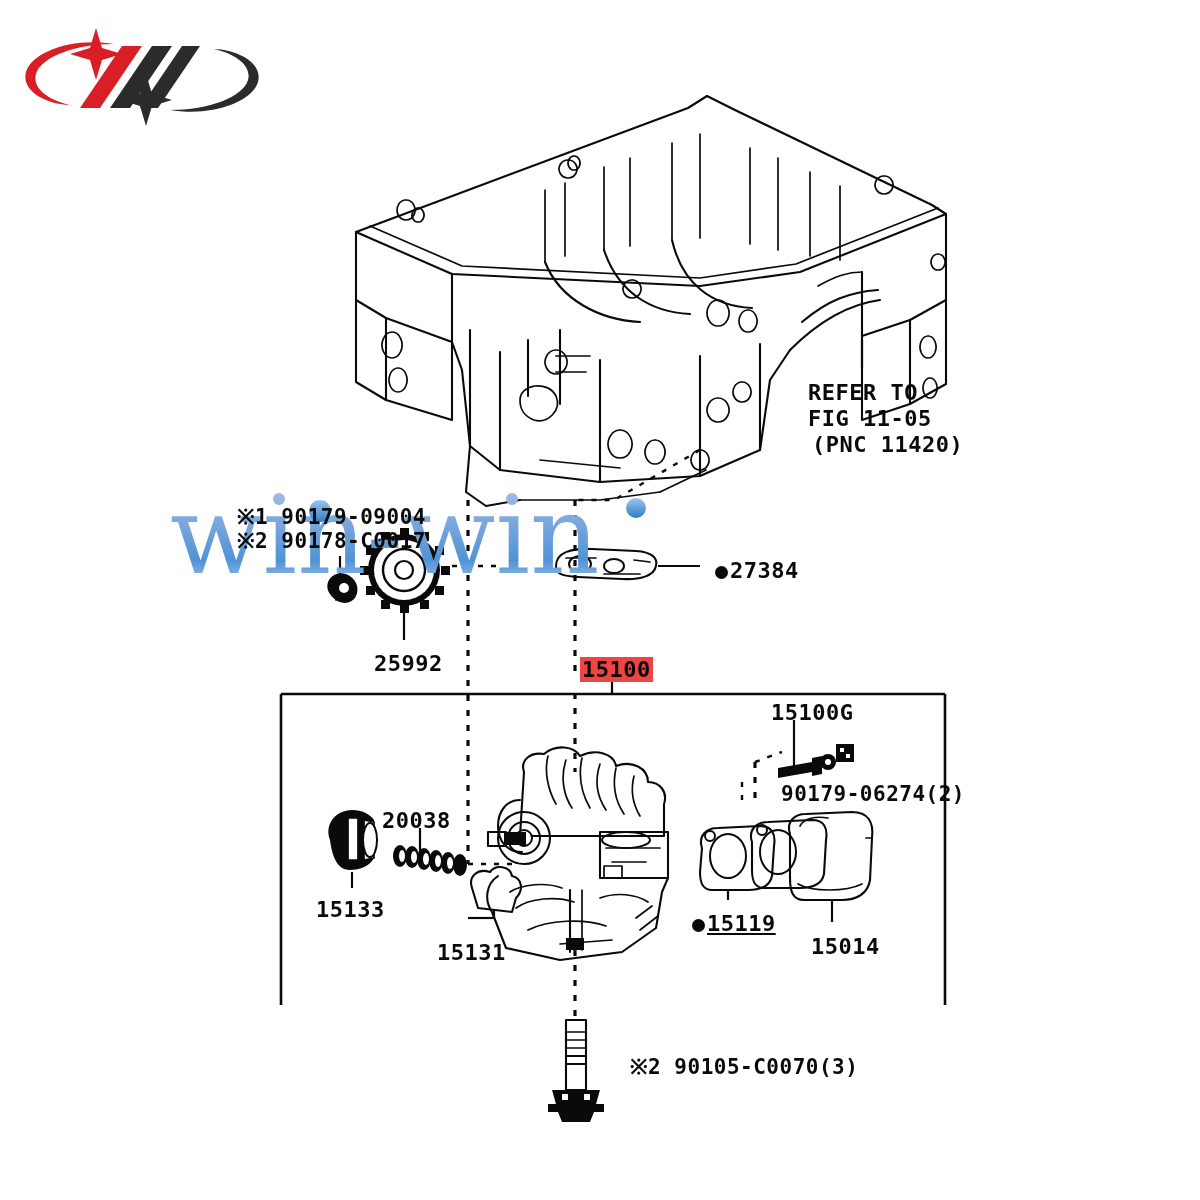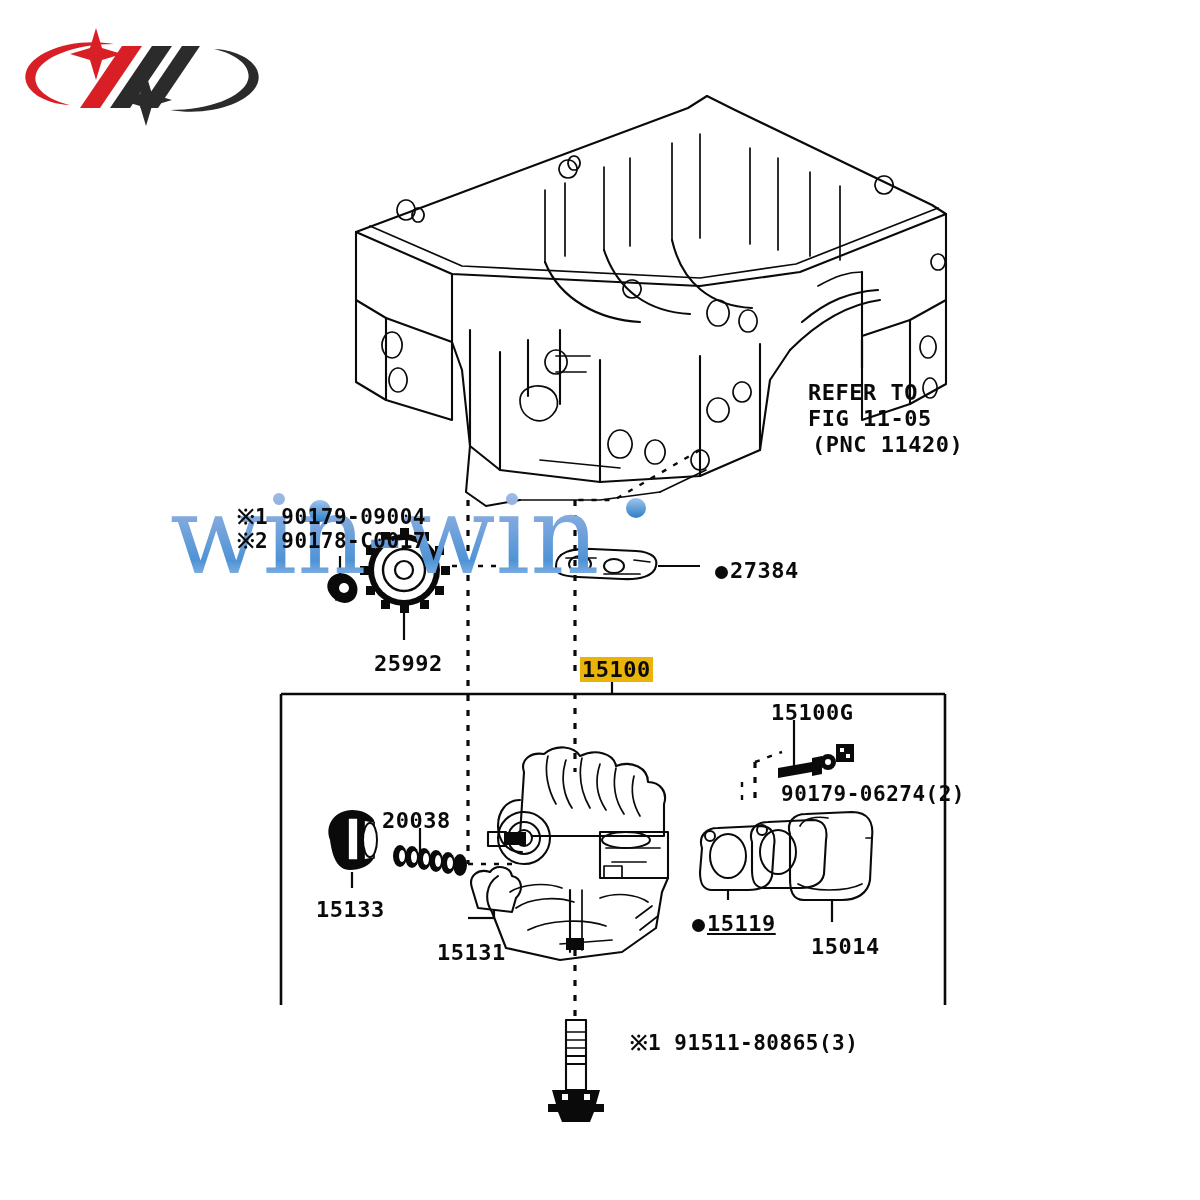--- a/index.html
+++ b/index.html
@@ -18,21 +18,21 @@
     font-weight:bold;
     color:#0a0a0a;
     white-space:pre;
     letter-spacing:0.5px;
     line-height:1.22;
     text-align:center;
   }
   .lbl.s22{font-size:22px;}
   .lbl.s21{font-size:21px;}
 
-  .hl{background:#eab308;padding:0 2px;}
+  .hl{background:#ef4444;padding:0 2px;}
 
   .dot{
     display:inline-block;width:13px;height:13px;background:#0a0a0a;
     border-radius:50%;vertical-align:-1px;margin-right:2px;
   }
 
   
   #watermark{
     left:170px;top:487px;width:690px;height:110px;
     pointer-events:none;
@@ -382,19 +382,19 @@
 <div class="lbl s21" style="left:781px;top:782px;">90179-06274(2)</div>
 
 <div class="lbl s22" style="left:382px;top:808px;">20038</div>
 <div class="lbl s22" style="left:316px;top:897px;">15133</div>
 <div class="lbl s22" style="left:437px;top:930px;margin-top:10px;">15131</div>
 
 <div class="lbl s22" style="left:692px;top:911px;text-decoration:underline;"><span class="dot"></span><span>15119</span></div>
 
 <div class="lbl s22" style="left:811px;top:934px;">15014</div>
 
-<div class="lbl s21" style="left:630px;top:1031px;">※1 91511-80865(3)</div>
+<div class="lbl s21" style="left:630px;top:1055px;">※2 90105-C0070(3)</div>
 
 <div class="lbl s22" style="left:808px;top:380px;">REFER TO</div>
 <div class="lbl s22" style="left:808px;top:406px;">FIG 11-05</div>
 <div class="lbl s22" style="left:812px;top:432px;">(PNC 11420)</div>
 
 </div>
 
 </body></html>

